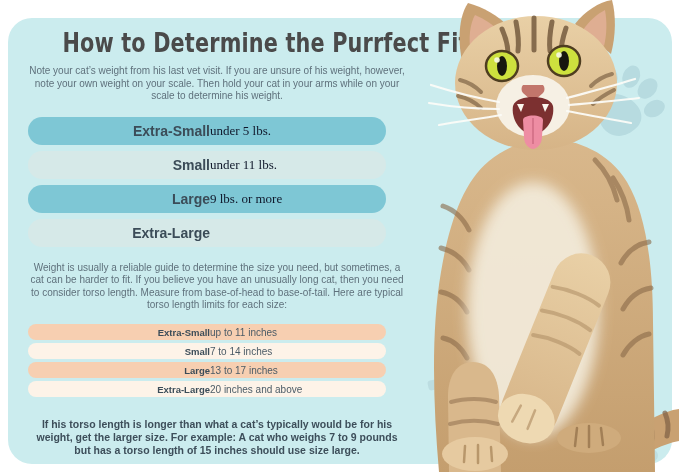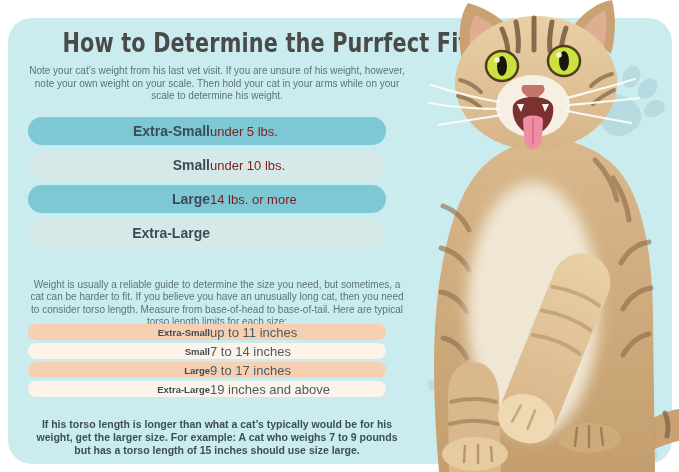--- a/index.html
+++ b/index.html
@@ -9,40 +9,40 @@
           background:#cbecee; border-radius:24px; overflow:hidden; }
 
   
   .title { position:absolute; left:16px; top:10px; width:384px; margin:0;
            text-align:center; font-family:"DejaVu Sans","Liberation Sans",sans-serif;
            font-size:26px; font-weight:bold; color:#4a4a4a; white-space:nowrap;
            transform:scaleX(0.80); transform-origin:50% 50%; letter-spacing:0.2px; }
   .para { position:absolute; margin:0; text-align:center; color:#5f717c;
           font-size:10px; line-height:12.5px; }
   .intro { left:20px; top:47px; width:378px; }
-  .middle { left:20px; top:261px; width:378px; line-height:12.3px; }
+  .middle { left:20px; top:244px; width:378px; line-height:12.3px; }
   .footnote { position:absolute; left:20px; top:400px; width:378px; margin:0;
               text-align:center; font-size:10.5px; line-height:13px;
               font-weight:bold; color:#3d4e5a; }
 
   
   .table { position:absolute; left:20px; width:358px; display:flex; flex-direction:column;text-align:right; }
   .table.blue { top:99px; gap:6px; }
   .table.orange { top:306px; gap:3px; }
   .trow { display:flex; align-items:center; padding-left:35px; box-sizing:border-box; }
   .blue .trow { height:28px; border-radius:14px; }
   .blue .trow.dark  { background:#7ec7d5; }
   .blue .trow.light { background:#d6e9e8; }
   .blue .tlabel { width:147px; font-size:14px; font-weight:bold; color:#3b4c58; }
-  .blue .tvalue { font-size:13px; color:#7f1d1d; }
+  .blue .tvalue { font-size:13px; color:#0f172a;font-family:Liberation Serif, serif; }
   .orange .trow { height:16px; border-radius:8px; }
   .orange .trow.dark  { background:#f7cfb1; }
   .orange .trow.light { background:#fdf3e8; }
   .orange .tlabel { width:147px; font-size:9.5px; font-weight:bold; color:#3b4c58; }
-  .orange .tvalue { font-size:13px; color:#4b5b66; }
+  .orange .tvalue { font-size:10px; color:#4b5b66; }
 
   
   .paw-big { position:absolute; left:580px; top:38px; }
   .paw-corner { position:absolute; left:632px; top:430px; }
   .dot { position:absolute; width:10px; height:10px; border-radius:3px; background:#bcdde1; }
   .dot1 { left:628px; top:228px; transform:rotate(18deg); }
   .dot2 { left:420px; top:362px; transform:rotate(-12deg); }
 
   
   .cat { position:absolute; left:415px; top:0; width:264px; height:472px; }
@@ -74,49 +74,49 @@
     <h1 class="title">How to Determine the Purrfect Fit</h1>
     <p class="para intro">Note your cat’s weight from his last vet visit. If you are unsure of his weight, however, note your own weight on your scale. Then hold your cat in your arms while on your scale to determine his weight.</p>
 
     <div class="table blue">
       <div class="trow dark">
         <span class="tlabel">Extra-Small</span>
         <span class="tvalue">under 5 lbs.</span>
       </div>
       <div class="trow light">
         <span class="tlabel">Small</span>
-        <span class="tvalue">under 10 lbs.</span>
+        <span class="tvalue">under 11 lbs.</span>
       </div>
       <div class="trow dark">
         <span class="tlabel">Large</span>
-        <span class="tvalue">14 lbs. or more</span>
+        <span class="tvalue">9 lbs. or more</span>
       </div>
       <div class="trow light">
         <span class="tlabel">Extra-Large</span>
       </div>
     </div>
 
     <p class="para middle">Weight is usually a reliable guide to determine the size you need, but sometimes, a cat can be harder to fit. If you believe you have an unusually long cat, then you need to consider torso length. Measure from base-of-head to base-of-tail. Here are typical torso length limits for each size:</p>
 
     <div class="table orange">
       <div class="trow dark">
         <span class="tlabel">Extra-Small</span>
         <span class="tvalue">up to 11 inches</span>
       </div>
       <div class="trow light">
         <span class="tlabel">Small</span>
         <span class="tvalue">7 to 14 inches</span>
       </div>
       <div class="trow dark">
         <span class="tlabel">Large</span>
-        <span class="tvalue">9 to 17 inches</span>
+        <span class="tvalue">13 to 17 inches</span>
       </div>
       <div class="trow light">
         <span class="tlabel">Extra-Large</span>
-        <span class="tvalue">19 inches and above</span>
+        <span class="tvalue">20 inches and above</span>
       </div>
     </div>
 
     <p class="footnote">If his torso length is longer than what a cat’s typically would be for his weight, get the larger size. For example: A cat who weighs 7 to 9 pounds but has a torso length of 15 inches should use size large.</p>
   </div>
 
   <svg class="cat" viewBox="0 0 264 472">
     <defs>
       <linearGradient id="gfur" x1="0" x2="0" y1="0" y2="1">
         <stop offset="0" stop-color="#d9b88c"></stop>

